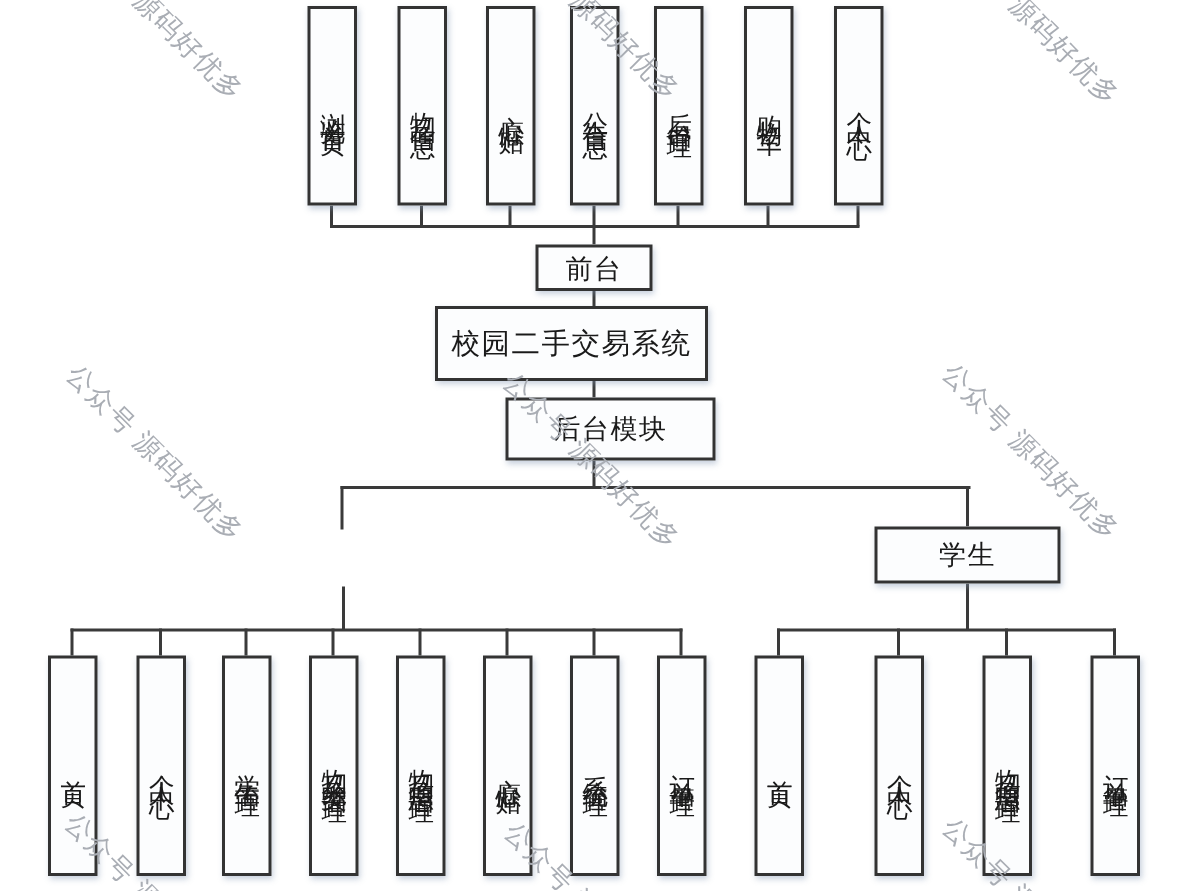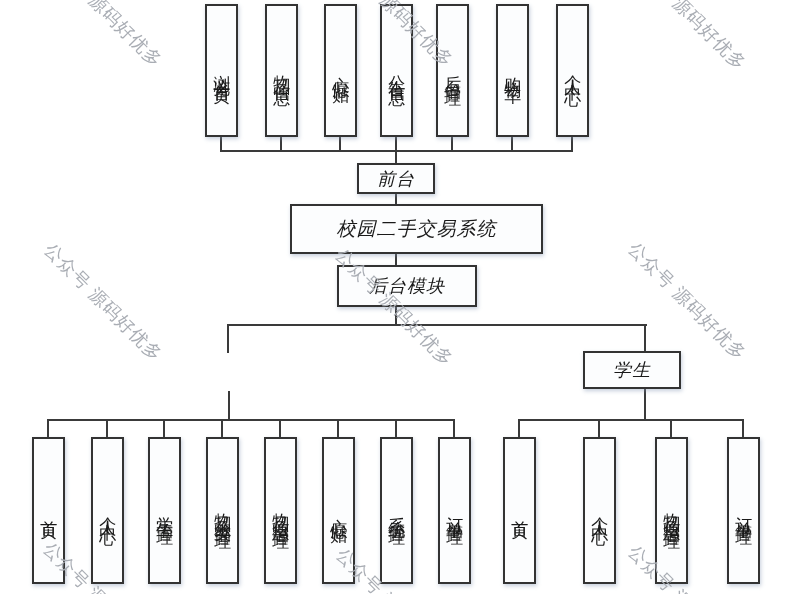--- a/index.html
+++ b/index.html
@@ -34,21 +34,21 @@
   .vt span, .vb span {
     writing-mode: vertical-lr;
     text-orientation: upright;
     line-height: 1.15;
     font-size: 17px;
     white-space: nowrap;
   }
   .vt span { letter-spacing: 5px; }
   .vb span { letter-spacing: 4px; }
   
-  .hb span { font-size: 18px; letter-spacing: 1px; white-space: nowrap; font-style: italic; }
+  .hb span { font-size: 18px; letter-spacing: 1px; white-space: nowrap; }
   .hb.root span { font-size: 19px; }
   
   .hl, .vl { position: absolute; background: var(--line, #3a3a3a); z-index: 1; }
   .hl { height: 2px; }
   .vl { width: 2px; }
   
   .wm {
     position: absolute;
     color: var(--wm, #a9adb4);
     font-size: 18px;
@@ -95,34 +95,34 @@
   <div class="vl" style="left:451px;top:137px;height:14px"></div>
   <div class="vl" style="left:511px;top:137px;height:14px"></div>
   <div class="vl" style="left:571px;top:137px;height:14px"></div>
   <div class="hl" style="left:220px;top:150px;width:353px"></div>
   <div class="vl" style="left:395px;top:150px;height:13px"></div>
 
   <div class="node hb" style="left:357px;top:163px;width:78px;height:31px">
       <span>前台</span>
     </div>
   <div class="vl" style="left:395px;top:194px;height:10px"></div>
-  <div class="node hb root" style="left:290px;top:204px;width:253px;height:50px">
+  <div class="node hb root" style="left:290px;top:204px;width:182px;height:50px">
       <span>校园二手交易系统</span>
     </div>
   <div class="vl" style="left:395px;top:254px;height:11px"></div>
   <div class="node hb" style="left:337px;top:265px;width:140px;height:42px">
       <span>后台模块</span>
     </div>
 
   <div class="vl" style="left:395px;top:307px;height:19px"></div>
   <div class="hl" style="left:227px;top:324px;width:420px"></div>
   <div class="vl" style="left:227px;top:324px;height:29px"></div>
   <div class="vl" style="left:644px;top:324px;height:27px"></div>
 
-  <div class="node hb" style="left:583px;top:351px;width:98px;height:38px">
+  <div class="node hb" style="left:583px;top:351px;width:124px;height:38px">
       <span>学生</span>
     </div>
 
   <div class="vl" style="left:228px;top:391px;height:29px"></div>
   <div class="hl" style="left:47px;top:419px;width:408px"></div>
   <div class="vl" style="left:47px;top:419px;height:19px"></div>
   <div class="vl" style="left:106px;top:419px;height:19px"></div>
   <div class="vl" style="left:163px;top:419px;height:19px"></div>
   <div class="vl" style="left:221px;top:419px;height:19px"></div>
   <div class="vl" style="left:279px;top:419px;height:19px"></div>

